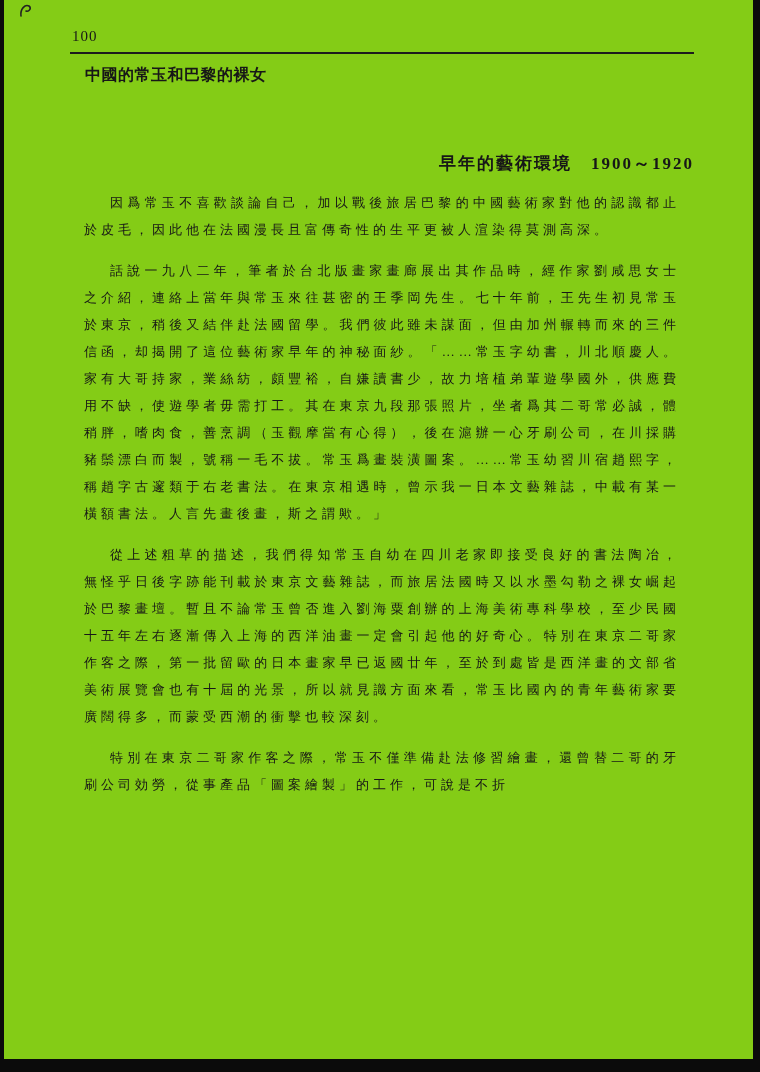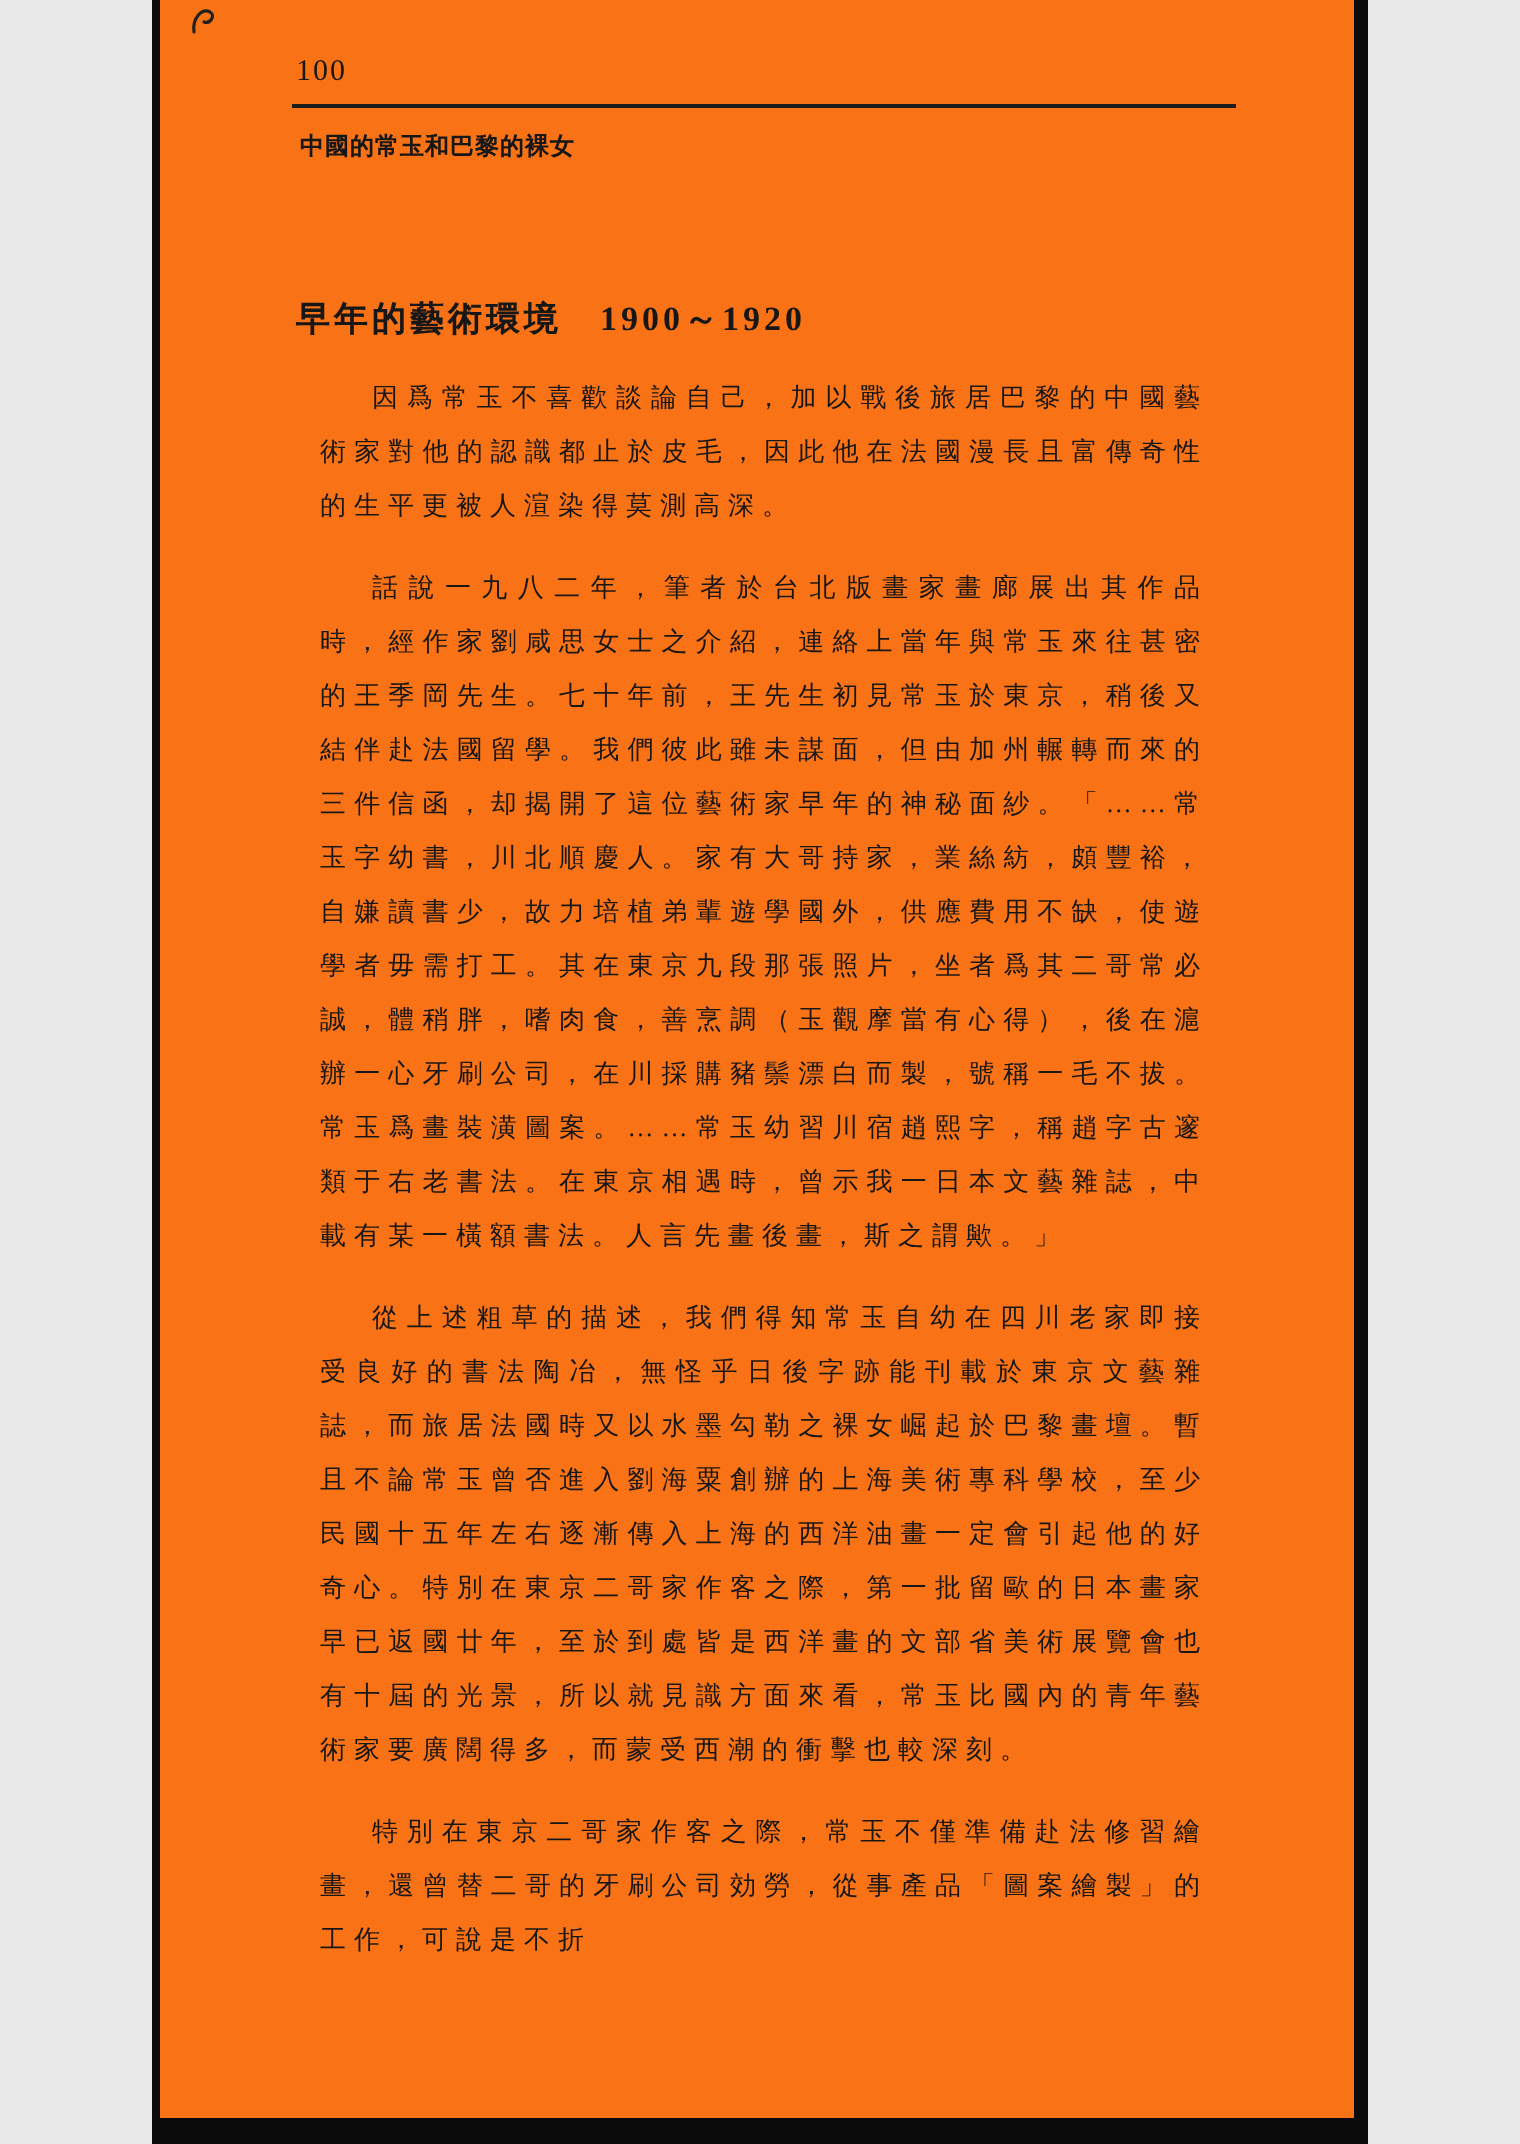--- a/index.html
+++ b/index.html
@@ -1,21 +1,21 @@
 <!DOCTYPE html>
 <html><head>
 <meta charset="utf-8">
 <style>
   html, body { margin: 0; padding: 0; background: #e8e8e8; }
   .page {
     position: relative;
-    width: 608px;
+    width: 760px;
     height: 1072px;
     margin: 0 auto;
-    background: #f97316;
+    background: #84cc16;
     overflow: hidden;
     font-family: "Liberation Serif", "DejaVu Serif", serif;
     color: #171717;
   }
   
   .edge { position: absolute; background: #0b0b0b; }
   .edge-left   { left: 0; top: 0; width: 4px; height: 100%; }
   .edge-right  { right: 0; top: 0; width: 7px; height: 100%; }
   .edge-bottom { left: 0; bottom: 0; width: 100%; height: 13px; }
   .pen-mark { position: absolute; left: 18px; top: 2px; }
@@ -30,44 +30,45 @@
     font-size: 15px;
     letter-spacing: 1px;
     margin: 0 0 7px 2px;
   }
   .header-rule {
     border: 0;
     border-top: 2px solid #1d1d1d;
     margin: 0 0 11px 0;
   }
   .running-header {
-    font-size: 12px;
+    font-size: 16px;
     font-weight: bold;
     letter-spacing: 0.5px;
     font-family: Liberation Mono, monospace;
-    margin-left: 4px;
+    margin-left: 15px;
   }
   .title {
     margin: 46px 0 0 40px;
     font-size: 29px;
     font-weight: bold;
     letter-spacing: 2px;
     font-family: "Liberation Sans", "DejaVu Sans", sans-serif;
   }
   .author {
     margin: 26px 0 0 28px;
     font-size: 17px;
     letter-spacing: 4px;
     font-weight: bold;
   }
   .section-heading {
     margin: 66px 0 0 2px;
     font-size: 17px;
     font-weight: bold;
     letter-spacing: 2px;
+    text-align: right;
   }
   .body-text { margin-top: 12px; }
   .body-text p {
     margin: 14px;
     font-size: 13px;
     line-height: 27px;
     letter-spacing: 4px;
     text-align: justify;
     text-indent: 2em;
   }

